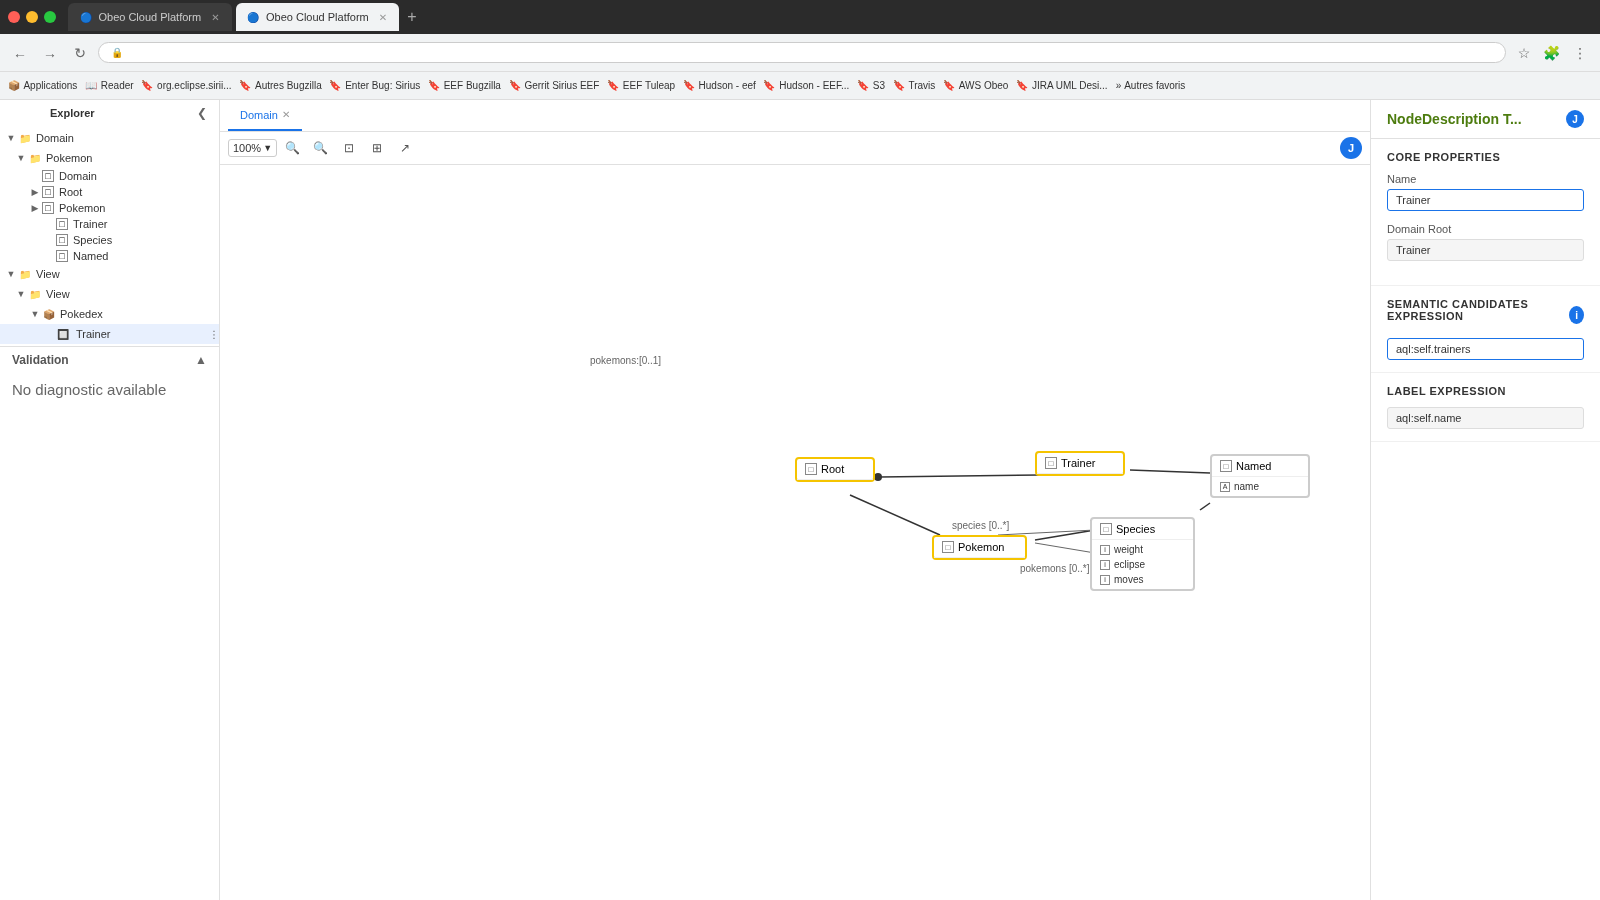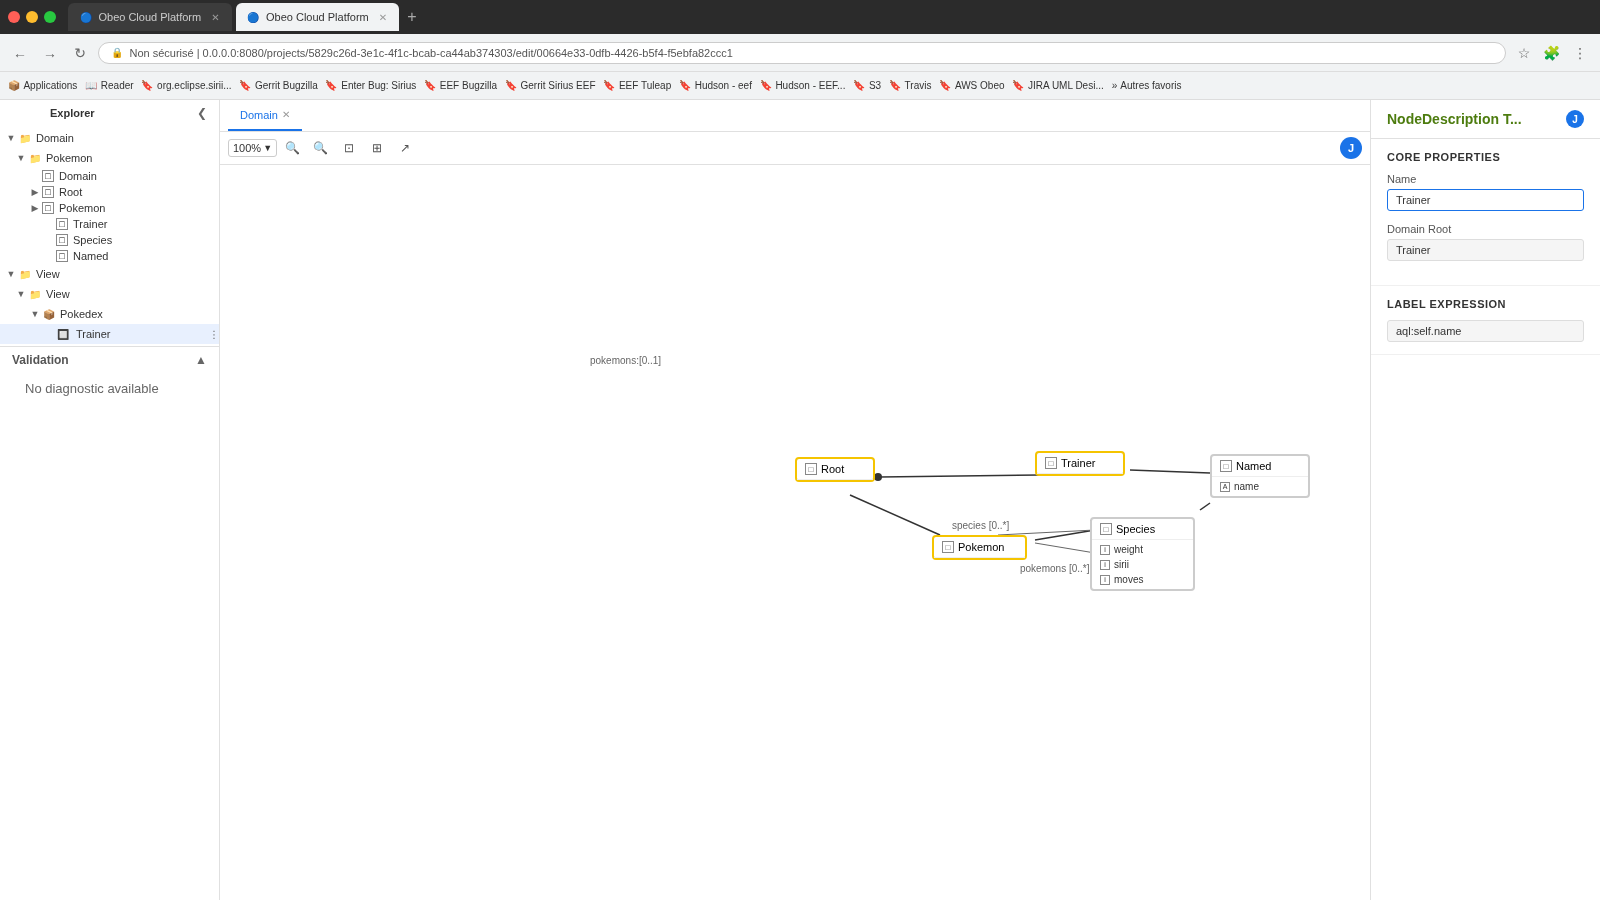--- a/index.html
+++ b/index.html
@@ -28,21 +28,21 @@
     .sidebar { width: 220px; background: #fff; border-right: 1px solid #e0e0e0; display: flex; flex-direction: column; }
     .tree-item { display: flex; align-items: center; padding: 2px 0; cursor: pointer; }
     .tree-item.selected { background: #e8f0fe; }
     .tree-indent { display: inline-block; }
     .tree-arrow { width: 14px; display: inline-flex; align-items: center; justify-content: center; font-size: 9px; color: #666; }
     .tree-icon { width: 16px; height: 16px; display: inline-flex; align-items: center; justify-content: center; font-size: 10px; margin-right: 2px; }
     .tree-label { font-size: 11px; color: #333; flex: 1; }
     .tree-actions { opacity: 0; font-size: 10px; color: #666; }
     .sidebar-section { border-bottom: 1px solid #e0e0e0; }
     .sidebar-section-header { display: flex; align-items: center; justify-content: space-between; padding: 6px 12px; cursor: pointer; }
-    .validation-content { padding: 8px 25px; font-size: 13px; color: #666; }
+    .validation-content { padding: 8px 12px; font-size: 15px; color: #666; }
 
     
     .editor { flex: 1; display: flex; flex-direction: column; background: #fafafa; }
     .editor-tabs { display: flex; align-items: center; background: #fff; border-bottom: 1px solid #e0e0e0; padding: 0 8px; height: 32px; }
     .editor-tab { display: flex; align-items: center; padding: 0 12px; height: 100%; font-size: 11px; color: #555; cursor: pointer; border-bottom: 2px solid transparent; gap: 4px; }
     .editor-tab.active { color: #1a73e8; border-bottom-color: #1a73e8; }
     .editor-tab-close { font-size: 10px; color: #999; cursor: pointer; }
     .editor-toolbar { display: flex; align-items: center; background: #fff; border-bottom: 1px solid #e0e0e0; padding: 4px 8px; gap: 4px; }
     .toolbar-btn { width: 24px; height: 24px; display: flex; align-items: center; justify-content: center; cursor: pointer; color: #555; border-radius: 3px; font-size: 12px; }
     .zoom-select { display: flex; align-items: center; gap: 2px; font-size: 11px; color: #333; border: 1px solid #ccc; border-radius: 3px; padding: 2px 4px; cursor: pointer; }
@@ -101,34 +101,33 @@
   </div>
   <span class="browser-tab-add">+</span>
 </div>
 
 <div class="browser-nav-bar">
   <div class="nav-btn">←</div>
   <div class="nav-btn">→</div>
   <div class="nav-btn">↻</div>
   <div class="url-bar">
     <span class="url-lock">🔒</span>
-    <span style="font-size:11px;color:#555;">Non sécurisé | 0.0.0.0:8080/projects/5829c26d-3e1c-4f1c-bcab-ca44ab374303/edit/00664e33-0dfb-4426-b5f4-f5ebfa82ccc1</span>
   </div>
   <div style="display:flex;gap:4px;">
     <div class="nav-btn">☆</div>
     <div class="nav-btn">🧩</div>
     <div class="nav-btn">⋮</div>
   </div>
 </div>
 
 <div class="bookmarks-bar">
   <div class="bookmark-item">📦 <span>Applications</span></div>
   <div class="bookmark-item">📖 <span>Reader</span></div>
   <div class="bookmark-item">🔖 <span>org.eclipse.sirii...</span></div>
-  <div class="bookmark-item">🔖 <span>Gerrit Bugzilla</span></div>
+  <div class="bookmark-item">🔖 <span>Autres Bugzilla</span></div>
   <div class="bookmark-item">🔖 <span>Enter Bug: Sirius</span></div>
   <div class="bookmark-item">🔖 <span>EEF Bugzilla</span></div>
   <div class="bookmark-item">🔖 <span>Gerrit Sirius EEF</span></div>
   <div class="bookmark-item">🔖 <span>EEF Tuleap</span></div>
   <div class="bookmark-item">🔖 <span>Hudson - eef</span></div>
   <div class="bookmark-item">🔖 <span>Hudson - EEF...</span></div>
   <div class="bookmark-item">🔖 <span>S3</span></div>
   <div class="bookmark-item">🔖 <span>Travis</span></div>
   <div class="bookmark-item">🔖 <span>AWS Obeo</span></div>
   <div class="bookmark-item">🔖 <span>JIRA UML Desi...</span></div>
@@ -335,21 +334,21 @@
             <div class="diagram-node-icon">□</div>
             <span class="diagram-node-title">Species</span>
           </div>
           <div class="diagram-node-body">
             <div class="diagram-node-field">
               <div class="field-icon">i</div>
               <span>weight</span>
             </div>
             <div class="diagram-node-field">
               <div class="field-icon">i</div>
-              <span>sirii</span>
+              <span>eclipse</span>
             </div>
             <div class="diagram-node-field">
               <div class="field-icon">i</div>
               <span>moves</span>
             </div>
           </div>
         </div>
 
         <div class="canvas-label" style="left:732px;top:355px;">species [0..*]</div>
         <div class="canvas-label" style="left:800px;top:398px;">pokemons [0..*]</div>
@@ -372,20 +371,27 @@
           <div class="details-field-label">Name</div>
           <input class="details-field-input" value="Trainer" style="width: 100%;">
         </div>
 
         <div class="details-field-group">
           <div class="details-field-label">Domain Root</div>
           <div class="details-field-value">Trainer</div>
         </div>
       </div>
 
+      <div class="details-section">
+        <div class="details-row">
+          <span class="details-section-title">Semantic Candidates Expression</span>
+          <div class="info-badge" style="cursor:pointer;">i</div>
+        </div>
+        <input class="details-field-input" value="aql:self.trainers" style="width: 100%;">
+      </div>
 
       <div class="details-section">
         <div class="details-section-title">Label Expression</div>
         <div class="details-field-value">aql:self.name</div>
       </div>
 
     </div>
   </div>
 </div>
 

